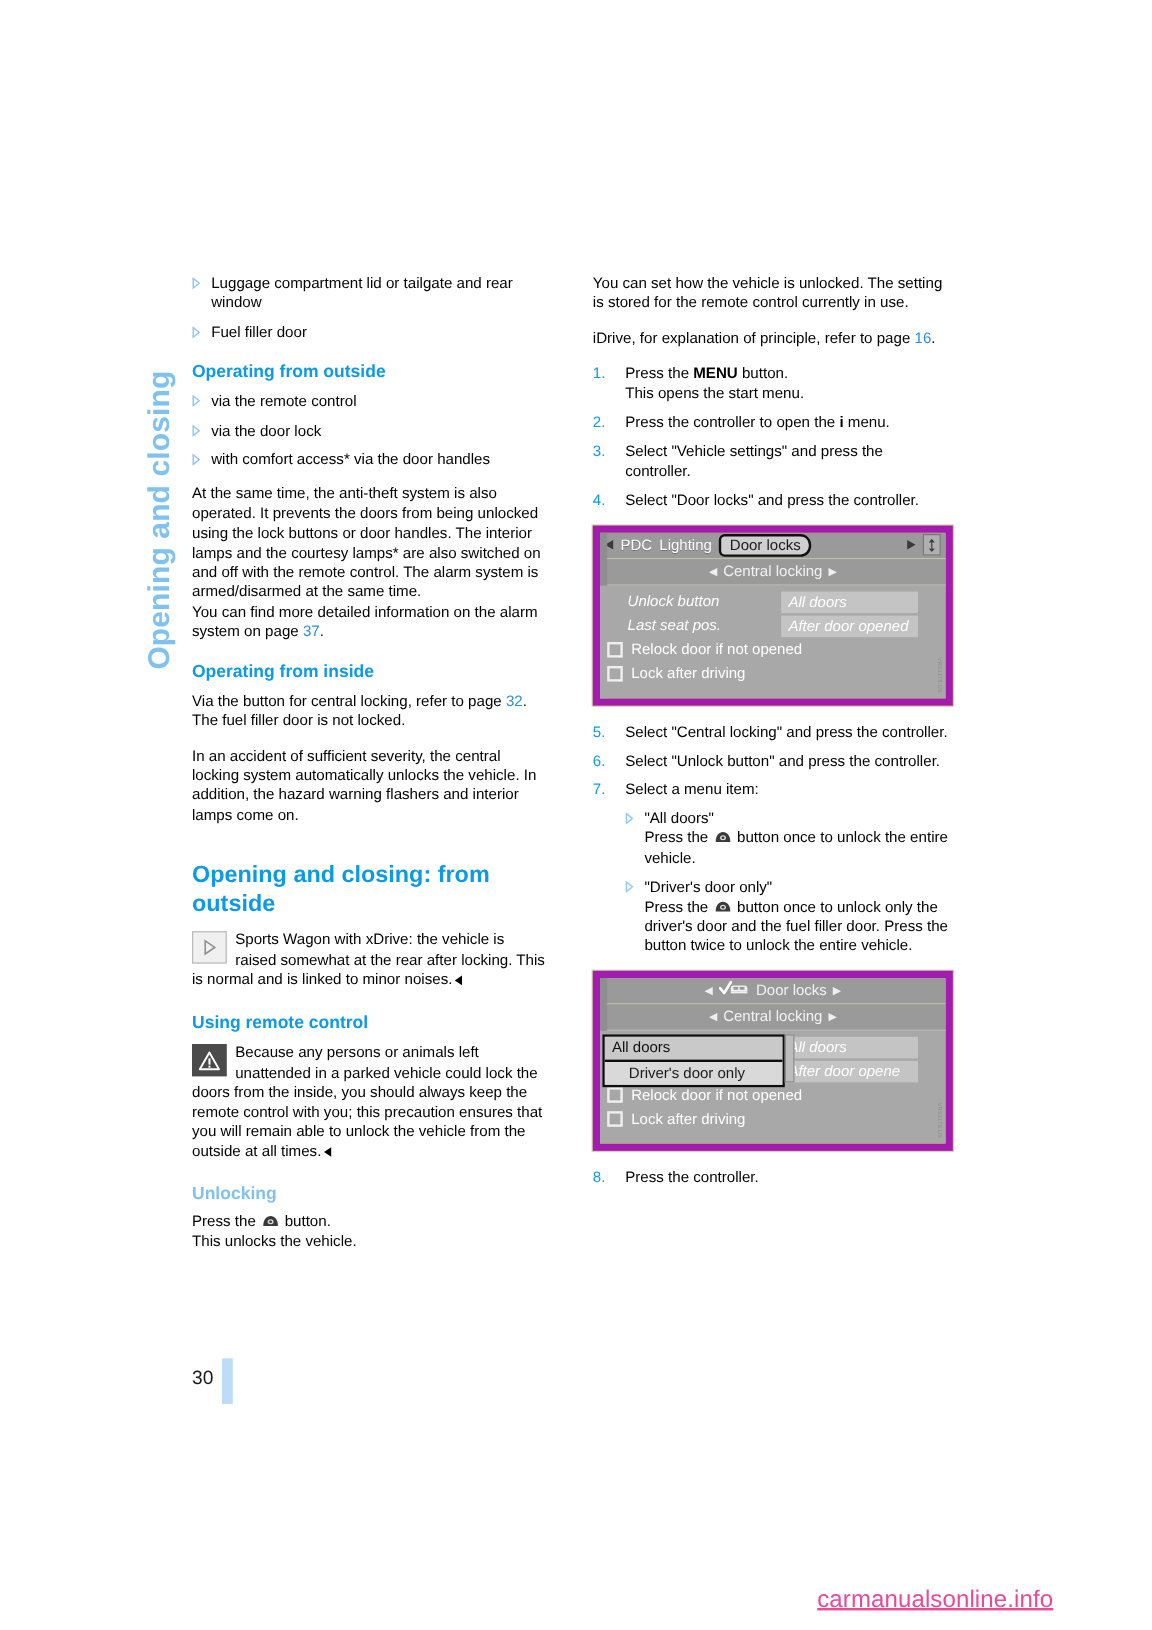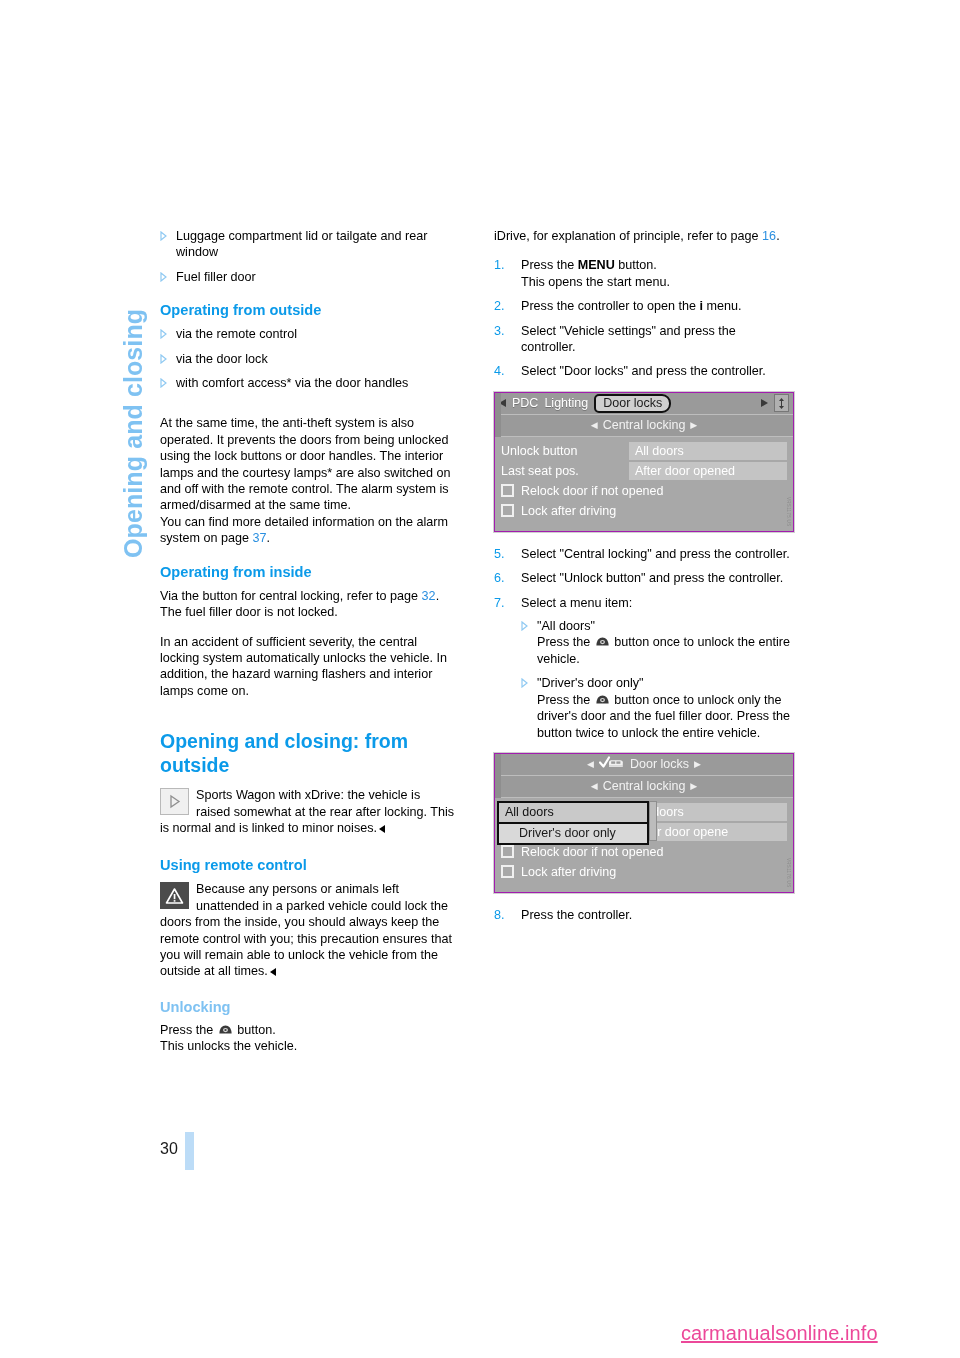--- a/index.html
+++ b/index.html
@@ -197,21 +197,21 @@
     vertical-align: -1px;
     margin: 0 1px;
   }
 
   
   .idrive {
     width: 300px;
     margin: 12px 0 14px 0;
     position: relative;
     background: #eab308;
-    border: 1px solid #a21caf;
+    border: 6px solid #a21caf;
     box-sizing: border-box;
     font-size: 12.5px;
     color: #ffffff;
     box-shadow: 0 0 0 1px #cfcfcf;
   }
   .idrive .scr-top {
     background: #9a9a9a;
     height: 21px;
     display: flex;
     align-items: center;
@@ -267,22 +267,23 @@
   .idrive .scr-body {
     background: #a8a8a8;
     padding: 4px 0 10px 0;
     min-height: 74px;
     position: relative;
   }
   .idrive .row2 {
     display: flex;
     align-items: center;
     height: 20px;
-    padding: 0 6px;
+    padding: 0 23px;
     gap: 0;
+    font-style: italic;
   }
   .idrive .lbl  { width: 128px; flex: 0 0 auto; }
   .idrive .val  {
     flex: 1 1 auto;
     background: #c4c4c4;
     color: #ffffff;
     padding: 1px 6px;
     height: 18px;
     line-height: 17px;
     box-sizing: border-box;
@@ -436,21 +437,21 @@
       <li>
         <span class="tri-mark hollow">
           <svg width="7" height="10" viewBox="0 0 7 10">
               <path d="M1 1 L6 5 L1 9 Z" fill="none" stroke="#8fc9f2" stroke-width="1.2"></path>
             </svg>
         </span>
         <span>with comfort access* via the door handles</span>
       </li>
     </ul>
 
-    <p class="para" style="margin-top:24px;margin-bottom:0">At the same time, the anti-theft system is also operated. It prevents the doors from being unlocked using the lock buttons or door handles. The interior lamps and the courtesy lamps* are also switched on and off with the remote control. The alarm system is armed/disarmed at the same time.</p>
+    <p class="para" style="margin-top:12px;margin-bottom:0">At the same time, the anti-theft system is also operated. It prevents the doors from being unlocked using the lock buttons or door handles. The interior lamps and the courtesy lamps* are also switched on and off with the remote control. The alarm system is armed/disarmed at the same time.</p>
 
     <p class="para" style="margin-bottom:0"><span>You can find more detailed information on the alarm system on page </span><span class="ref">37</span><span>.</span></p>
 
     <h2 class="sec">Operating from inside</h2>
 
     <p class="para"><span>Via the button for central locking, refer to page </span><span class="ref">32</span><span>. The fuel filler door is not locked.</span></p>
 
     <p class="para">In an accident of sufficient severity, the central locking system automatically unlocks the vehicle. In addition, the hazard warning flashers and interior lamps come on.</p>
 
     <h1 class="bigsec">Opening and closing: from outside</h1>
@@ -484,20 +485,21 @@
           <path d="M1.4 9.6 C1.4 4.2 4.2 1.4 7.5 1.4 C10.8 1.4 13.6 4.2 13.6 9.6 Z" fill="#3a3a3a"></path>
           <ellipse cx="7.5" cy="6.1" rx="2.5" ry="2.1" fill="#d8d8d8"></ellipse>
           <ellipse cx="7.5" cy="6.1" rx="1.2" ry="1.0" fill="#3a3a3a"></ellipse>
         </svg></span><span> button.</span><br>
       <span>This unlocks the vehicle.</span></p>
 
   </div>
 
   <div class="col col-right">
 
+    <p class="para">You can set how the vehicle is unlocked. The setting is stored for the remote control currently in use.</p>
 
     <p class="para"><span>iDrive, for explanation of principle, refer to page </span><span class="ref">16</span><span>.</span></p>
 
     <ol class="steps">
       <li>
         <span class="step-num">1.</span>
         <span>Press the </span><span class="bold">MENU</span><span> button.</span><br>
         <span>This opens the start menu.</span>
       </li>
       <li>

